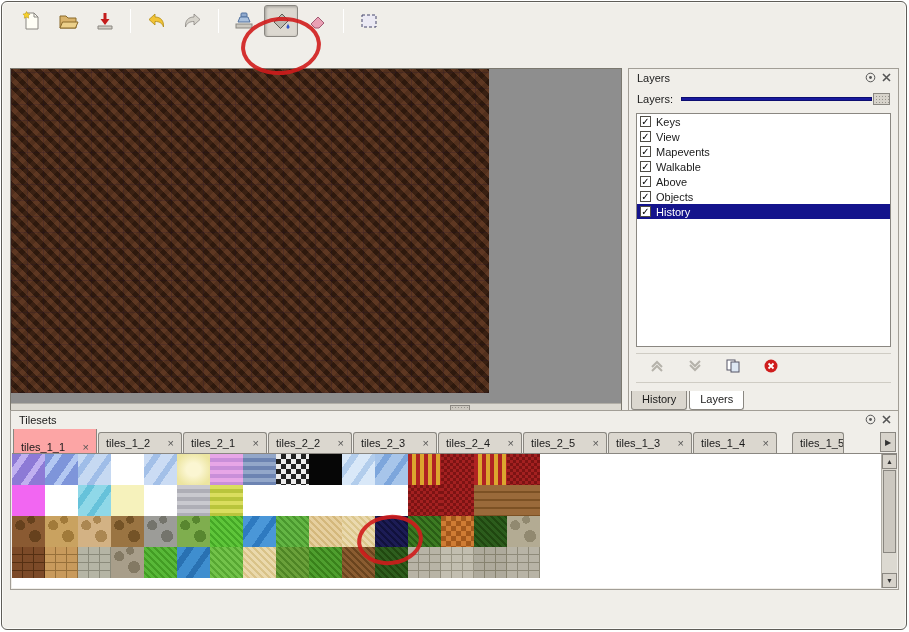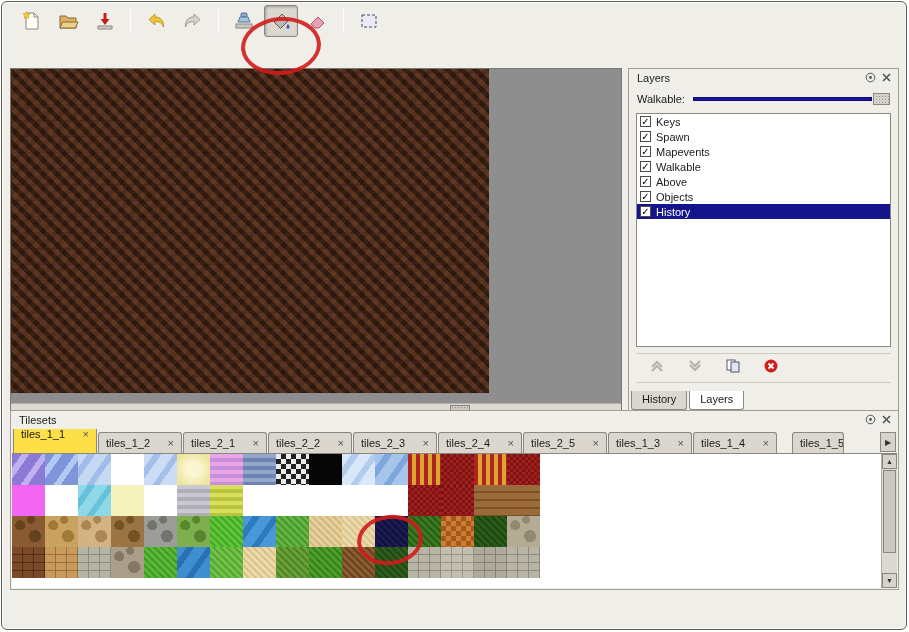--- a/index.html
+++ b/index.html
@@ -37,21 +37,21 @@
   .layer-row{height:15px;display:flex;align-items:center;gap:5px;padding-left:3px;}
   .layer-row.selected{background:#14148c;color:#fff;}
   .cb{flex:0 0 auto;width:11px;height:11px;background:#fff;border:1px solid #4f4c45;font-size:10px;line-height:9px;text-align:center;color:#000;}
   .layer-actions{position:absolute;left:7px;right:7px;top:284px;height:30px;display:flex;align-items:center;gap:16px;padding-left:10px;border-top:1px solid #cfccc4;border-bottom:1px solid #cfccc4;}
   .act-btn{display:flex;align-items:center;justify-content:center;width:22px;height:20px;}
   .layers-bottom-tabs{position:absolute;left:2px;bottom:0;height:22px;display:flex;align-items:flex-start;gap:2px;}
   .btab{padding:2px 10px 4px 10px;font-size:11px;background:#dbd7cf;border:1px solid #8a8781;border-top:none;border-radius:0 0 3px 3px;}
   .btab.active{background:#fff;}
   .ts-tabs{position:absolute;left:2px;top:18px;right:20px;height:24px;display:flex;align-items:flex-end;overflow:hidden;}
   .ts-tab{flex:0 0 auto;width:84px;height:21px;display:flex;align-items:center;justify-content:space-between;padding:0 7px;background:#dbd7cf;border:1px solid #8a8781;border-bottom:none;border-radius:3px 3px 0 0;font-size:11px;margin-right:1px;}
-  .ts-tab.active{background:#fde047;height:40px;}
+  .ts-tab.active{background:#fca5a5;height:40px;align-items:flex-end;}
   .ts-tab .x{color:#555;font-size:11px;margin-left:4px;}
   .ts-tab.clipped{width:52px;overflow:hidden;margin-left:14px;}
   .ts-scroll-btn{position:absolute;right:2px;top:21px;width:16px;height:20px;background:#d7d3cb;border:1px solid #8a8781;display:flex;align-items:center;justify-content:center;font-size:8px;color:#333;}
   .palette{position:absolute;left:1px;right:1px;top:42px;bottom:1px;background:#fff;border-top:1px solid #8a8781;overflow:hidden;}
   .tile-grid{position:absolute;left:0;top:0;width:528px;display:grid;grid-template-columns:repeat(16,33px);grid-auto-rows:31px;}
   .tile{width:33px;height:31px;}
   .v-scroll{position:absolute;right:0;top:0;bottom:0;width:16px;background:#dcd9d1;border-left:1px solid #b2afa7;}
   .v-btn{position:absolute;left:0;width:15px;height:15px;background:#d7d3cb;border:1px solid #8a8781;display:flex;align-items:center;justify-content:center;font-size:7px;color:#333;}
   .v-btn.up{top:0;}
   .v-btn.down{bottom:0;}
@@ -166,34 +166,34 @@
               </svg></span>
           </span>
           <span class="ph-btn">
             <span><svg width="11" height="11" viewBox="0 0 11 11">
                 <path d="M2 2l7 7M9 2l-7 7" stroke="#555" stroke-width="1.6"></path>
               </svg></span>
           </span>
         </span>
     </div>
     <div class="opacity-row">
-      <span>Walkable:</span>
+      <span>Layers:</span>
       <div class="slider">
         <div class="slider-track"></div>
         <div class="slider-handle"></div>
       </div>
     </div>
     <div class="layer-list">
         <div class="layer-row">
           <span class="cb">✓</span>
           <span>Keys</span>
         </div>
         <div class="layer-row">
           <span class="cb">✓</span>
-          <span>Spawn</span>
+          <span>View</span>
         </div>
         <div class="layer-row">
           <span class="cb">✓</span>
           <span>Mapevents</span>
         </div>
         <div class="layer-row">
           <span class="cb">✓</span>
           <span>Walkable</span>
         </div>
         <div class="layer-row">

